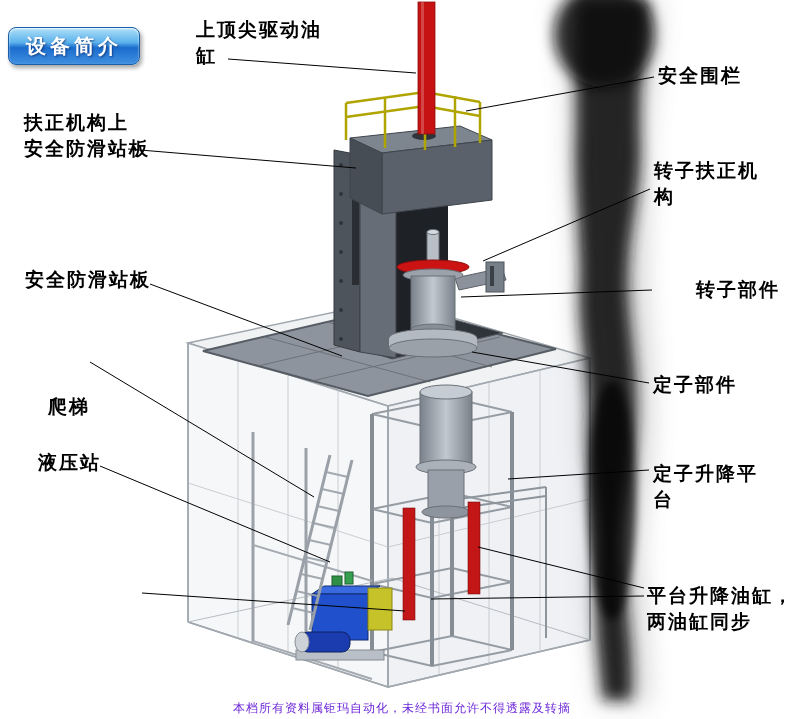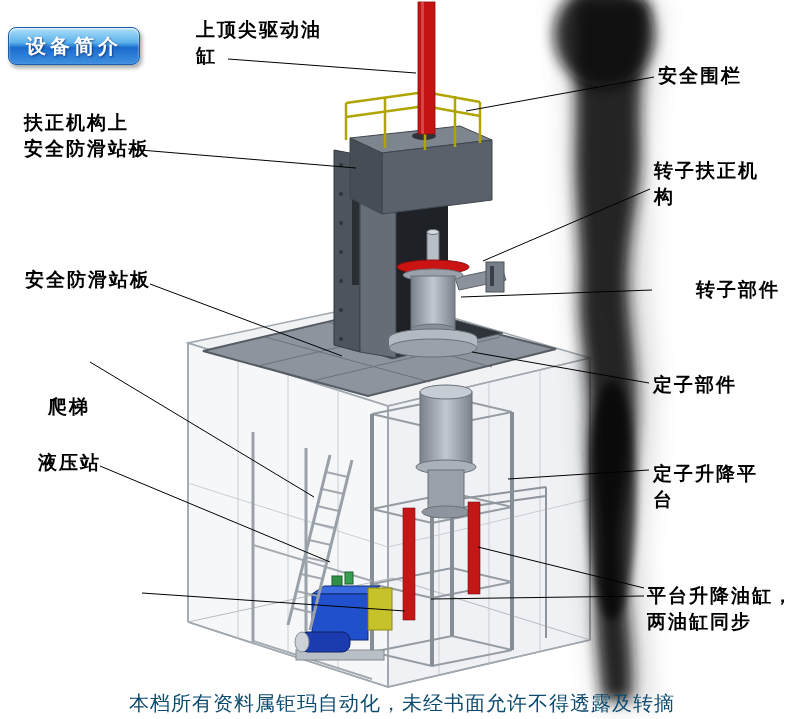--- a/index.html
+++ b/index.html
@@ -14,21 +14,21 @@
     display:flex; align-items:center; justify-content:center;
     color:#ffffff; font-size:20px; font-weight:bold; letter-spacing:4px;
     text-shadow:1px 1px 2px rgba(0,20,80,.6);
   }
   .callout {
     position:absolute; color:#000000; font-size:19px; font-weight:bold;
     line-height:1.35; letter-spacing:2px; white-space:pre-line;
   }
   .footer {
     position:absolute; left:0; right:0; bottom:2px; text-align:center;
-    color:#0c4a6e; font-size:20px; letter-spacing:1px;
+    color:#6d28d9; font-size:12px; letter-spacing:1px;
   }
 </style>
 </head>
 <body>
 
 <div class="canvas">
 
   <svg class="machine-svg" width="804" height="719" viewBox="0 0 804 719">
     <defs>
       <filter id="blur4" x="-40%" y="-40%" width="180%" height="180%">

